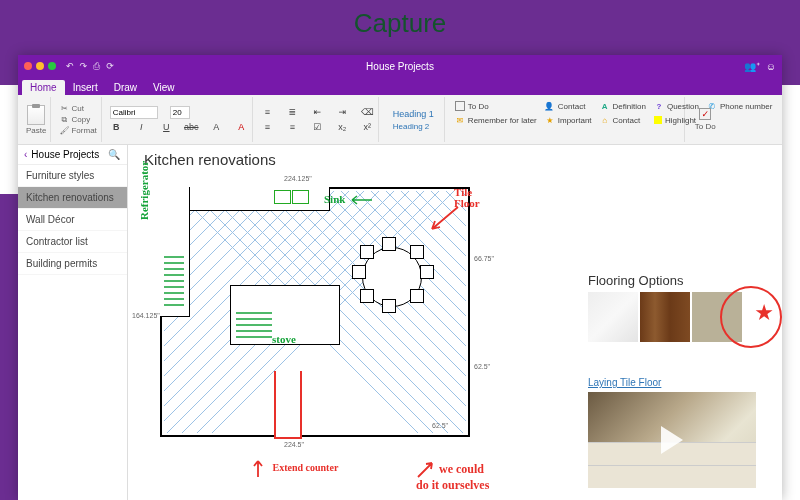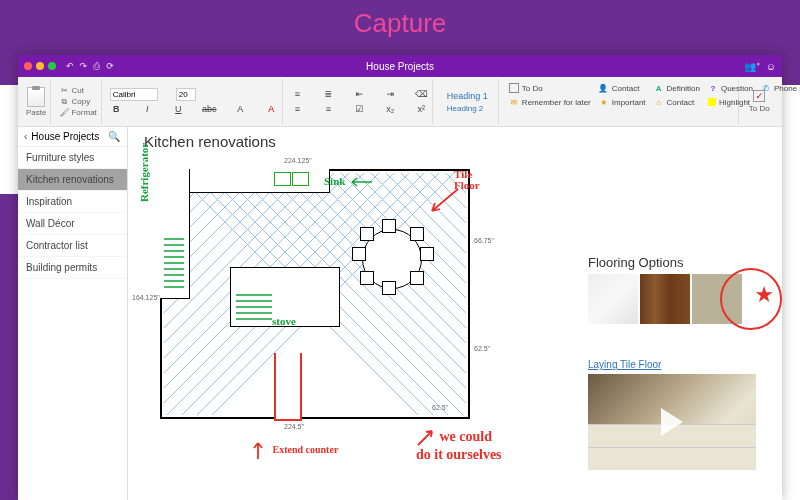--- a/index.html
+++ b/index.html
@@ -1,19 +1,19 @@
 <!DOCTYPE html>
 <html><head>
 <meta charset="utf-8">
 <style>
 *{box-sizing:border-box;margin:0;padding:0}
 body{font-family:"Segoe UI",Arial,sans-serif;font-size:11px;background:#fff;width:800px;height:500px;overflow:hidden;position:relative}
 .purple-bg{position:absolute;top:0;left:0;right:0;height:85px;background:#6b2d91;z-index:0}
 .purple-left{position:absolute;top:194px;left:0;width:18px;bottom:0;background:#6b2d91;z-index:0}
-.hero{position:absolute;top:8px;left:0;right:0;text-align:center;color:#ec4899;font-size:26px;font-weight:300;z-index:1}
+.hero{position:absolute;top:8px;left:0;right:0;text-align:center;color:#14532d;font-size:26px;font-weight:300;z-index:1}
 .app{position:absolute;top:55px;left:18px;right:18px;bottom:0;background:#fff;box-shadow:0 0 12px rgba(0,0,0,0.3);z-index:2;display:flex;flex-direction:column}
 .titlebar{height:22px;background:#7719aa;display:flex;align-items:center;color:#fff;font-size:10px;position:relative}
 .tb-dots{display:flex;gap:4px;margin-left:6px}
 .tb-dot{width:8px;height:8px;border-radius:50%}
 .tb-dot.r{background:#ff5f57}.tb-dot.y{background:#ffbd2e}.tb-dot.g{background:#28c940}
 .tb-icons{display:flex;gap:6px;margin-left:10px;opacity:.85}
 .tb-icons span{font-size:9px}
 .tb-title{position:absolute;left:50%;transform:translateX(-50%);font-size:10px}
 .tb-right{margin-left:auto;margin-right:6px;display:flex;gap:6px;align-items:center}
 .tb-right span{font-size:10px}
@@ -21,21 +21,21 @@
 .tab{padding:2px 8px;font-size:10px;color:#fff;cursor:pointer}
 .tab.active{background:#f3f3f3;color:#7719aa;border-radius:2px 2px 0 0}
 .ribbon{height:50px;background:#f3f3f3;border-bottom:1px solid #ddd;display:flex;align-items:center;padding:2px 4px;gap:4px}
 .r-group{display:flex;flex-direction:column;gap:1px;padding:0 4px;border-right:1px solid #ddd;height:100%;justify-content:center}
 .r-group.paste{align-items:center}
 .paste-icon{width:18px;height:20px;background:linear-gradient(#fff,#eee);border:1px solid #bbb;position:relative}
 .paste-icon::before{content:"";position:absolute;top:-2px;left:4px;width:8px;height:4px;background:#999;border-radius:1px}
 .r-btn{font-size:8px;color:#666;display:flex;align-items:center;gap:2px}
 .r-btn .ic{width:10px;height:10px;display:inline-flex;align-items:center;justify-content:center;font-size:8px}
 .r-font{display:flex;flex-direction:column;gap:2px;padding:0 4px;border-right:1px solid #ddd;height:100%;justify-content:center}
-.r-font-row{display:flex;align-items:flex-start;gap:18px}
+.r-font-row{display:flex;align-items:flex-start;gap:12px}
 .r-font-sel{border:1px solid #ccc;background:#fff;font-size:8px;padding:0 2px;height:13px;display:flex;align-items:center}
 .r-fbtn{width:13px;height:13px;display:flex;align-items:center;justify-content:center;font-size:9px;color:#444;cursor:pointer}
 .r-para{display:flex;flex-direction:column;gap:2px;padding:0 4px;border-right:1px solid #ddd;height:100%;justify-content:center}
 .r-styles{display:flex;flex-direction:column;gap:1px;padding:0 6px;border-right:1px solid #ddd;height:100%;justify-content:center}
 .r-style{font-size:8px;color:#2e75b6;padding:1px 4px;cursor:pointer}
 .r-style.h1{font-size:9px}
 .r-tags{display:flex;flex-wrap:wrap;flex-direction:column;height:100%;padding:2px 6px;border-right:1px solid #ddd;gap:0 8px;width:236px}
 .r-tag{display:flex;align-items:center;gap:3px;font-size:8px;color:#444;height:14px}
 .r-tag .tic{width:10px;height:10px;display:flex;align-items:center;justify-content:center;font-size:8px}
 .r-todo{display:flex;flex-direction:column;align-items:center;justify-content:center;padding:0 6px;height:100%}
@@ -104,20 +104,26 @@
       <span>⎙</span>
       <span>⟳</span>
     </div>
     <div class="tb-title">House Projects</div>
     <div class="tb-right">
       <span>👥⁺</span>
       <span>☺</span>
     </div>
   </div>
 
+  <div class="tabs">
+    <div class="tab active">Home</div>
+    <div class="tab">Insert</div>
+    <div class="tab">Draw</div>
+    <div class="tab">View</div>
+  </div>
 
   <div class="ribbon">
     <div class="r-group paste">
       <div class="paste-icon"></div>
       <div class="r-btn">Paste</div>
     </div>
     <div class="r-group">
       <div class="r-btn">
           <span class="ic">✂</span>
           <span>Cut</span>
@@ -211,21 +217,20 @@
 
   <div class="body">
     <div class="sidebar">
       <div class="sb-hdr">
         <span class="bk">‹</span>
         <span class="nm">House Projects</span>
         <span class="sr">🔍</span>
       </div>
       <div class="sb-item">Furniture styles</div>
       <div class="sb-item active">Kitchen renovations</div>
-      <div class="sb-item">Inspiration</div>
       <div class="sb-item">Wall Décor</div>
       <div class="sb-item">Contractor list</div>
       <div class="sb-item">Building permits</div>
     </div>
 
     <div class="canvas">
       <div class="page-title">Kitchen renovations</div>
 
       <div class="floorplan">
         <div class="fp-label" style="top:-2px;left:140px">224.125"</div>
@@ -272,21 +277,21 @@
           </svg></div>
       <div class="ann-green hand" style="top:188px;left:144px">stove</div>
       <div class="ann-red hand" style="top:42px;left:326px;white-space:pre;line-height:1">Tile
 Floor</div>
       <svg style="position:absolute;top:60px;left:300px" width="34" height="30">
           <path d="M30 2 L4 24 M4 24 L12 22 M4 24 L7 16" stroke="#e8302a" stroke-width="1.8" fill="none"></path>
         </svg>
       <div class="ann-red hand" style="top:314px;left:120px;font-size:10px"><svg style="vertical-align:middle" width="22" height="20">
             <path d="M10 18 L10 2 M10 2 L6 7 M10 2 L14 7" stroke="#e8302a" stroke-width="1.8" fill="none"></path>
           </svg> <span>Extend counter</span></div>
-      <div class="ann-red hand" style="top:302px;left:288px;white-space:pre;line-height:1.1;font-size:14px"><svg style="vertical-align:middle" width="20" height="18">
+      <div class="ann-red hand" style="top:316px;left:288px;white-space:pre;line-height:1.1;font-size:12px"><svg style="vertical-align:middle" width="20" height="18">
             <path d="M2 16 L16 2 M16 2 L10 3 M16 2 L15 8" stroke="#e8302a" stroke-width="1.8" fill="none"></path>
           </svg> <span>we could
 do it ourselves</span></div>
 
       <div class="flooring-sec">
         <div class="fl-title">Flooring Options</div>
         <div class="fl-swatches" style="position:relative">
           <div class="fl-sw a"></div>
           <div class="fl-sw b"></div>
           <div class="fl-sw c"></div>

